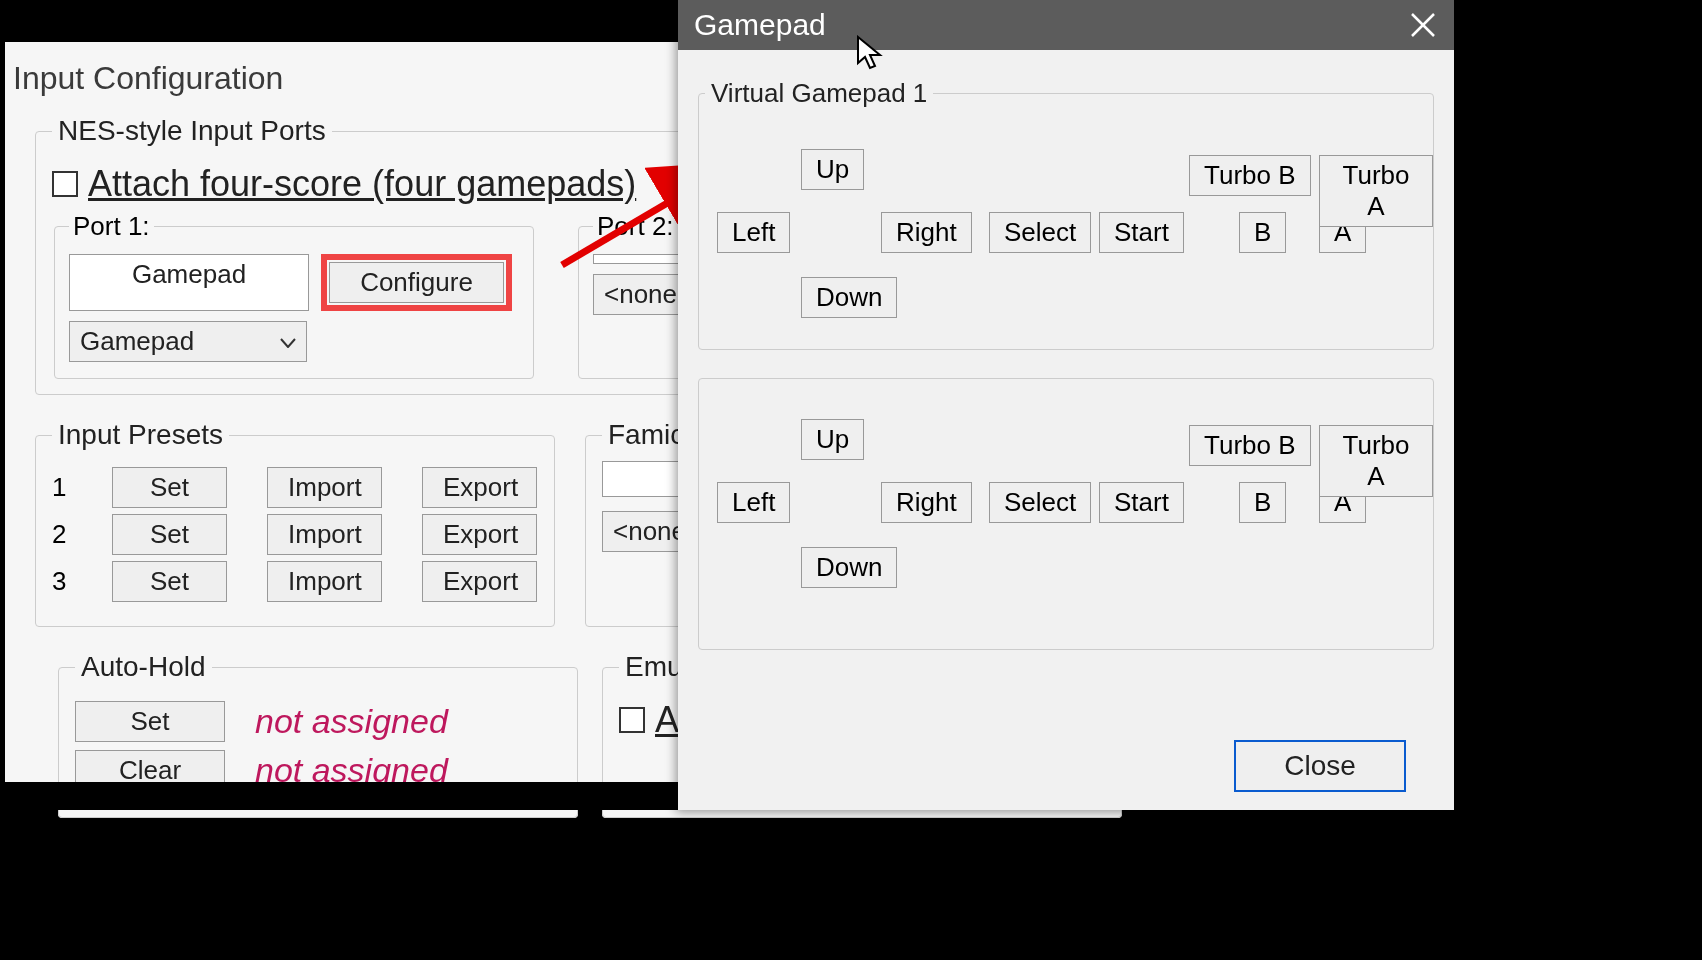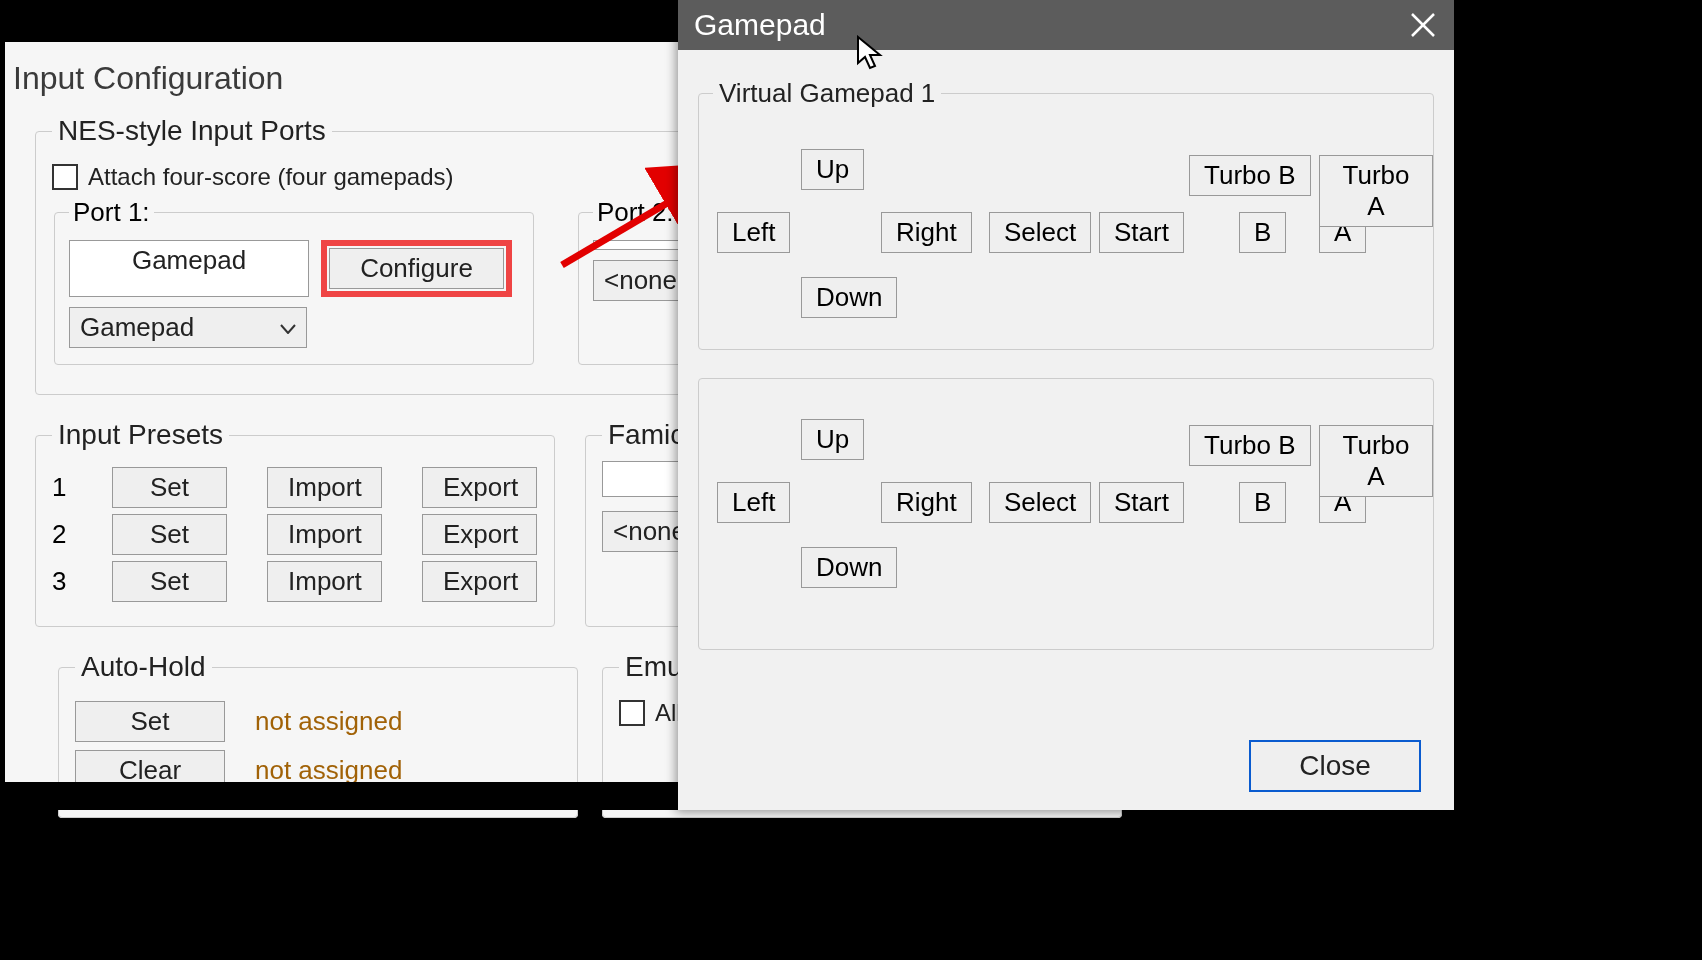--- a/index.html
+++ b/index.html
@@ -19,21 +19,21 @@
     border: 1px solid #ccc; border-radius: 4px;
     margin: 10px 30px 14px 30px; padding: 10px 16px 18px 16px;
     background: #f6f6f6;
   }
   legend.group-title {
     font-size: 28px; color: #222; padding: 0 6px; font-weight: 400;
   }
 
   .row { display: flex; align-items: center; gap: 10px; margin: 6px 0; }
   .checkbox { width: 26px; height: 26px; border: 2px solid #333; background:#fff; }
-  .label { font-size: 24px; color: #222; }
+  .label { font-size: 36px; color: #222; text-decoration: underline; }
 
   .port-wrap { display: flex; gap: 40px; margin-top: 6px; }
   fieldset.port {
     border: 1px solid #ccc; border-radius: 4px; padding: 12px 14px 16px 14px;
     width: 480px;
   }
   legend.port-title { font-size: 26px; padding: 0 4px; }
 
   .btn {
     border: 1px solid #999; background: #efefef;
@@ -56,47 +56,47 @@
 
   .highlight-box {
     border: 6px solid #ef4444; padding: 2px; display:inline-block;
   }
 
   .presets-row { display:flex; align-items:center; gap:40px; margin:6px 0; }
   .preset-num { font-size:26px; width:20px; }
   .preset-btns { display:flex; gap:40px; }
 
   .autohold-row { display:flex; align-items:center; gap:30px; margin:8px 0; }
-  .status-text { font-size:26px; color:#a16207; }
+  .status-text { font-size:34px; color:#be185d;font-style:italic; }
 
   
   .dialog {
     position: absolute; left: 678px; top: 0; width: 776px; height: 810px;
     background: #f1f1f1; box-shadow: -2px 2px 10px rgba(0,0,0,0.4);
   }
   .dialog-titlebar {
     background: #5c5c5c; color: #fff; font-size: 30px;
     display:flex; align-items:center; justify-content:space-between;
     padding: 8px 16px;
   }
   .close-x { width:30px; height:30px; stroke:#fff; stroke-width:2.5; cursor:pointer; }
 
   fieldset.vg {
     border:1px solid #ccc; border-radius:4px; margin:28px 20px 10px 20px;
-    padding: 18px 14px 26px 14px; position: relative; height: 272px;
+    padding: 18px 14px 26px 6px; position: relative; height: 272px;
   }
   legend.vg-title { font-size:26px; padding:0 6px; color:#222; }
 
   .pad-btn {
     position:absolute; border:1px solid #999; background:#efefef;
     font-size:26px; padding:4px 14px; text-align:center; cursor:pointer;
   }
 
   .dialog-close {
-    position:absolute; right:33px; bottom:18px; width:172px;
+    position:absolute; right:48px; bottom:18px; width:172px;
     border:2px solid #0a5bcf; background:#efefef; color:#222;
     font-size:28px; padding:8px 0; text-align:center; cursor:pointer;
   }
 
   
   .arrow {
     position:absolute; left:552px; top:150px; width:200px; height:130px;
     pointer-events:none;
   }
   .cursor {

